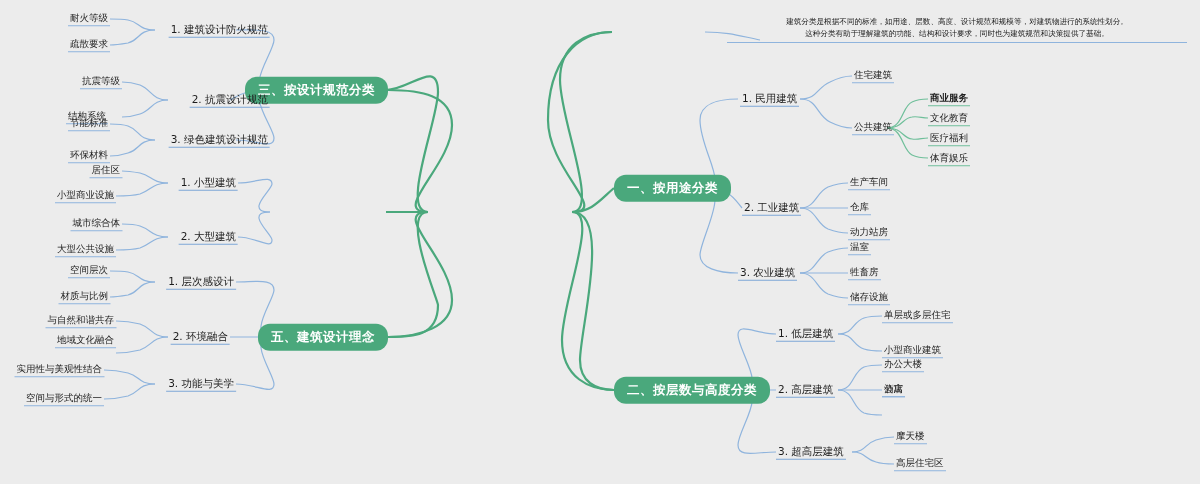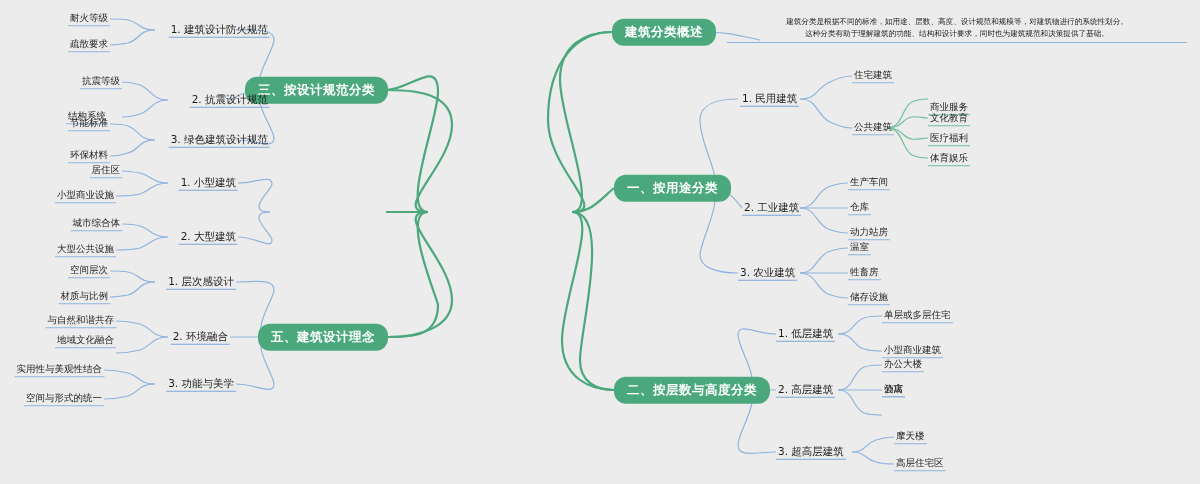--- a/index.html
+++ b/index.html
@@ -175,31 +175,30 @@
       <path d="M155,384 C138,384 140,376 128,373 C120,371 112,370 104,370"></path>
       <path d="M155,384 C138,384 140,392 128,396 C120,398 112,399 104,399"></path>
     </g>
 
     <g fill="none" stroke="#8fb4dd" stroke-width="1.2">
       <path d="M705,32 C730,32 740,36 760,40"></path>
     </g>
   </svg>
 
 
-  <div class="node lvl1" style="left:612px;top:32px;">建筑分类概述</div>
   <div class="summary" style="left:727px;top:16px;width:460px;">
     <div>建筑分类是根据不同的标准，如用途、层数、高度、设计规范和规模等，对建筑物进行的系统性划分。</div>
     <div>这种分类有助于理解建筑的功能、结构和设计要求，同时也为建筑规范和决策提供了基础。</div>
   </div>
 
   <div class="node lvl1" style="left:614px;top:188px;">一、按用途分类</div>
   <div class="node lvl2" style="left:740px;top:99px;">1. 民用建筑</div>
   <div class="node lvl3" style="left:852px;top:76px;">住宅建筑</div>
   <div class="node lvl3" style="left:852px;top:128px;">公共建筑</div>
-  <div class="node lvl3 green-underline" style="left:928px;top:108px;">商业服务</div>
+  <div class="node lvl3 green-underline" style="left:928px;top:99px;font-weight:bold;">商业服务</div>
   <div class="node lvl3 green-underline" style="left:928px;top:119px;">文化教育</div>
   <div class="node lvl3 green-underline" style="left:928px;top:139px;">医疗福利</div>
   <div class="node lvl3 green-underline" style="left:928px;top:159px;">体育娱乐</div>
 
   <div class="node lvl2" style="left:742px;top:208px;">2. 工业建筑</div>
   <div class="node lvl3" style="left:848px;top:183px;">生产车间</div>
   <div class="node lvl3" style="left:848px;top:208px;">仓库</div>
   <div class="node lvl3" style="left:848px;top:233px;">动力站房</div>
 
   <div class="node lvl2" style="left:738px;top:273px;">3. 农业建筑</div>

